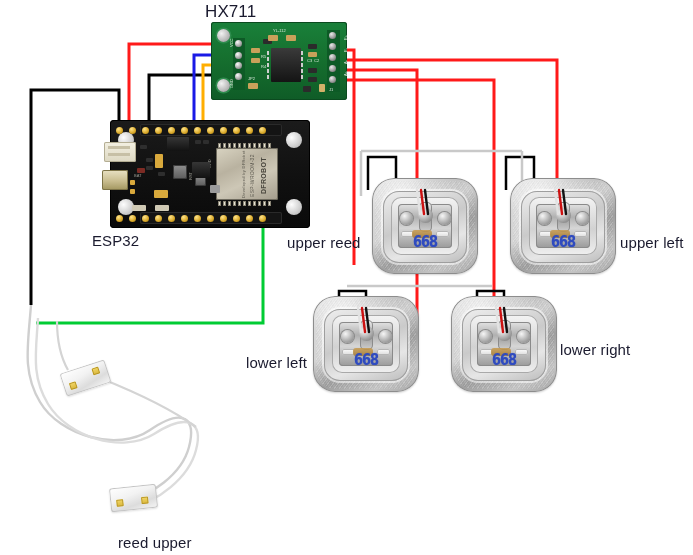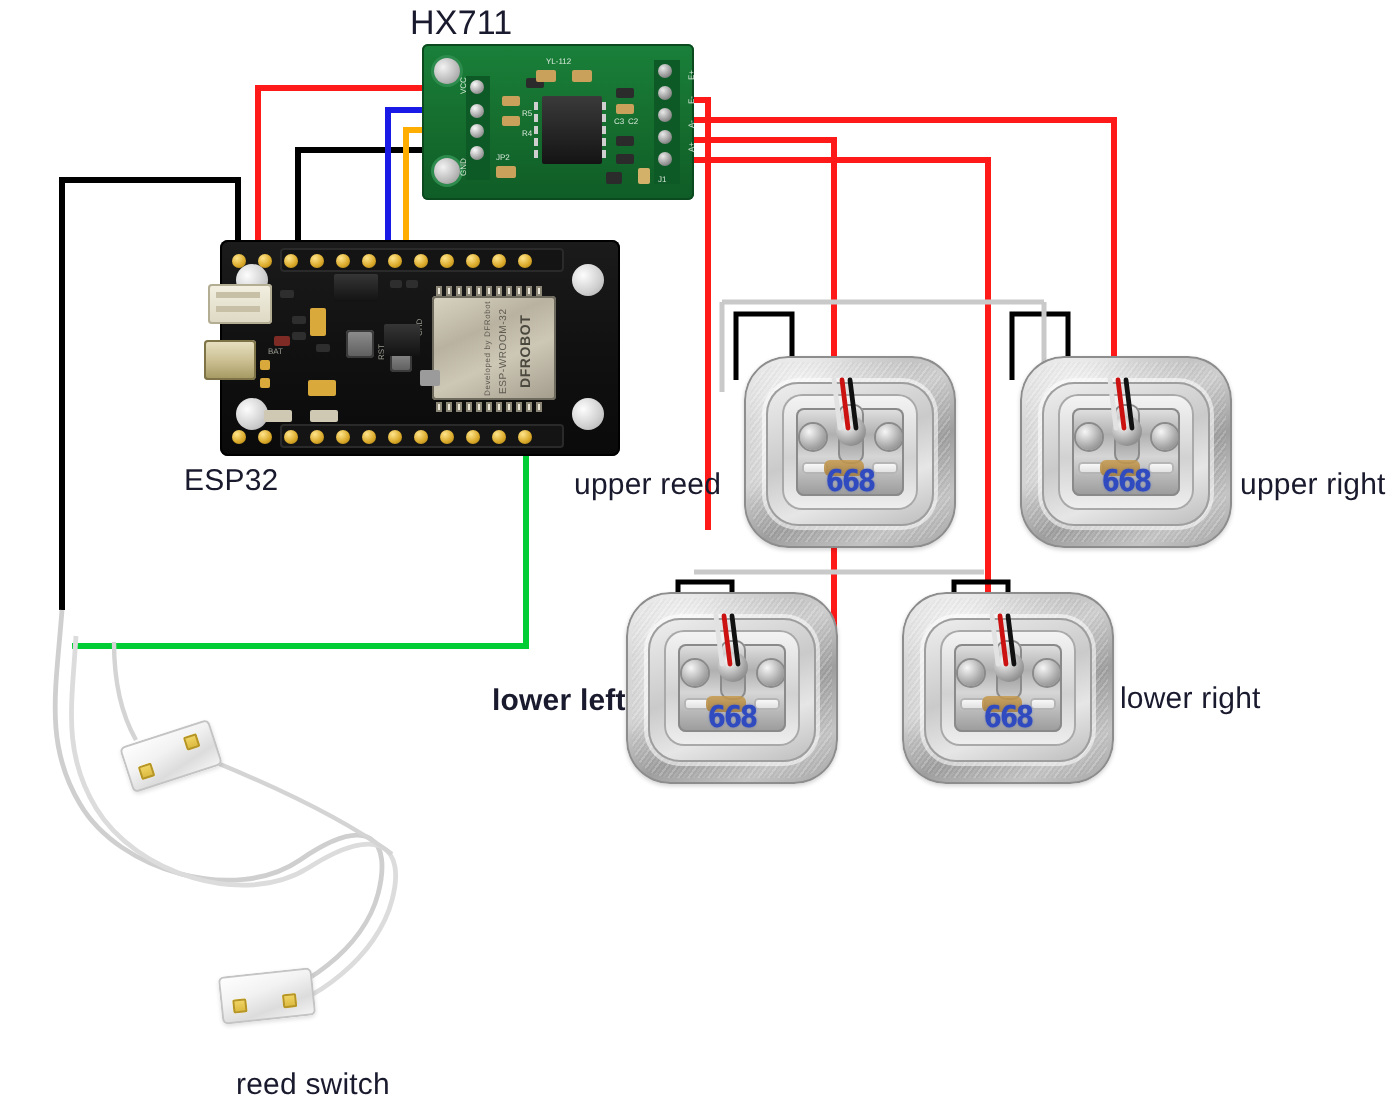--- a/index.html
+++ b/index.html
@@ -388,18 +388,18 @@
     <div class="reed-pad" style="left:32px;top:5px;"></div>
   </div>
   <div class="reed" style="left:110px;top:486px;width:47px;height:24px;transform:rotate(-6deg);">
     <div class="reed-pad" style="left:6px;top:12px;"></div>
     <div class="reed-pad" style="left:31px;top:12px;"></div>
   </div>
 
   <div class="lbl" style="left:205px;top:2px;font-size:17px;">HX711</div>
   <div class="lbl" style="left:92px;top:232px;">ESP32</div>
   <div class="lbl" style="left:287px;top:234px;">upper reed</div>
-  <div class="lbl" style="left:620px;top:234px;">upper right</div>
-  <div class="lbl" style="left:246px;top:342px;font-weight:bold;">lower left</div>
+  <div class="lbl" style="left:620px;top:234px;">upper left</div>
+  <div class="lbl" style="left:246px;top:354px;">lower left</div>
   <div class="lbl" style="left:560px;top:341px;">lower right</div>
-  <div class="lbl" style="left:118px;top:534px;">reed switch</div>
+  <div class="lbl" style="left:118px;top:534px;">reed upper</div>
 
 </div>
 
 </body></html>

